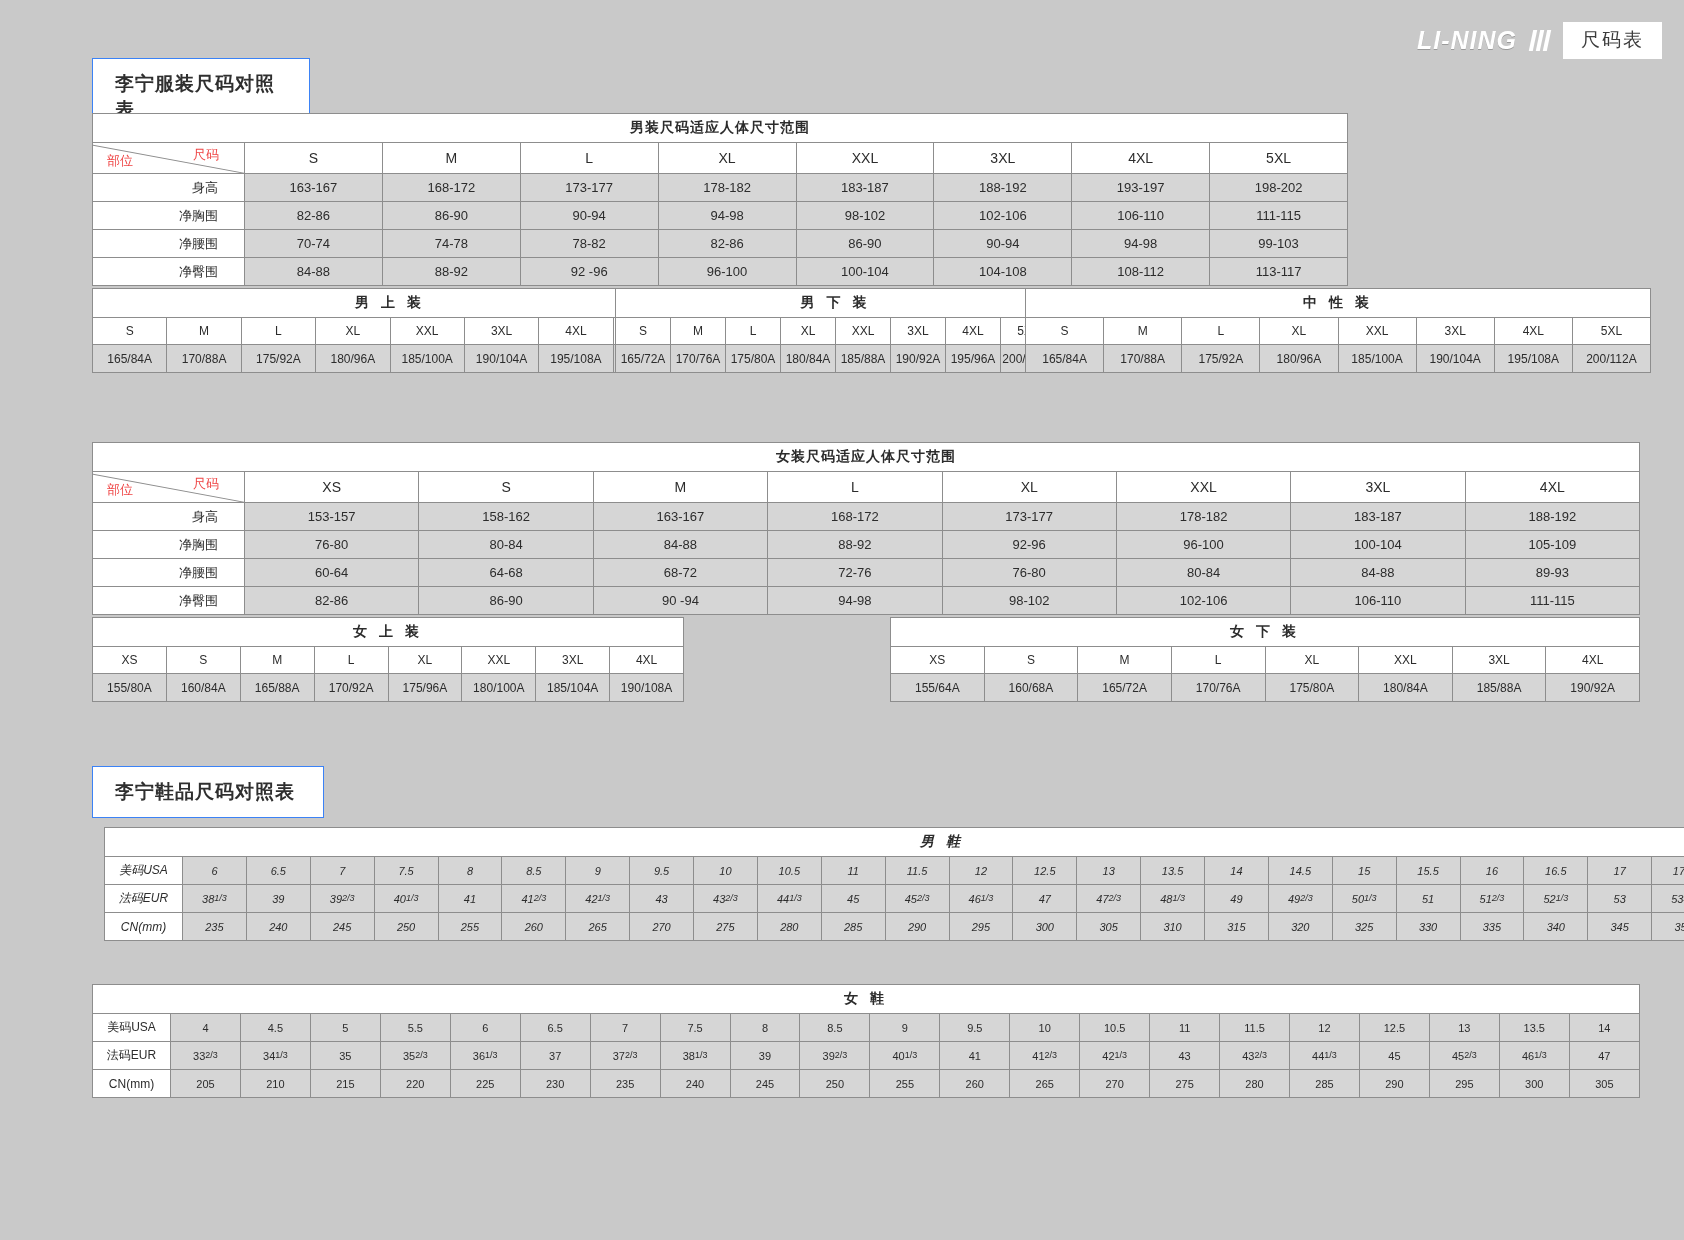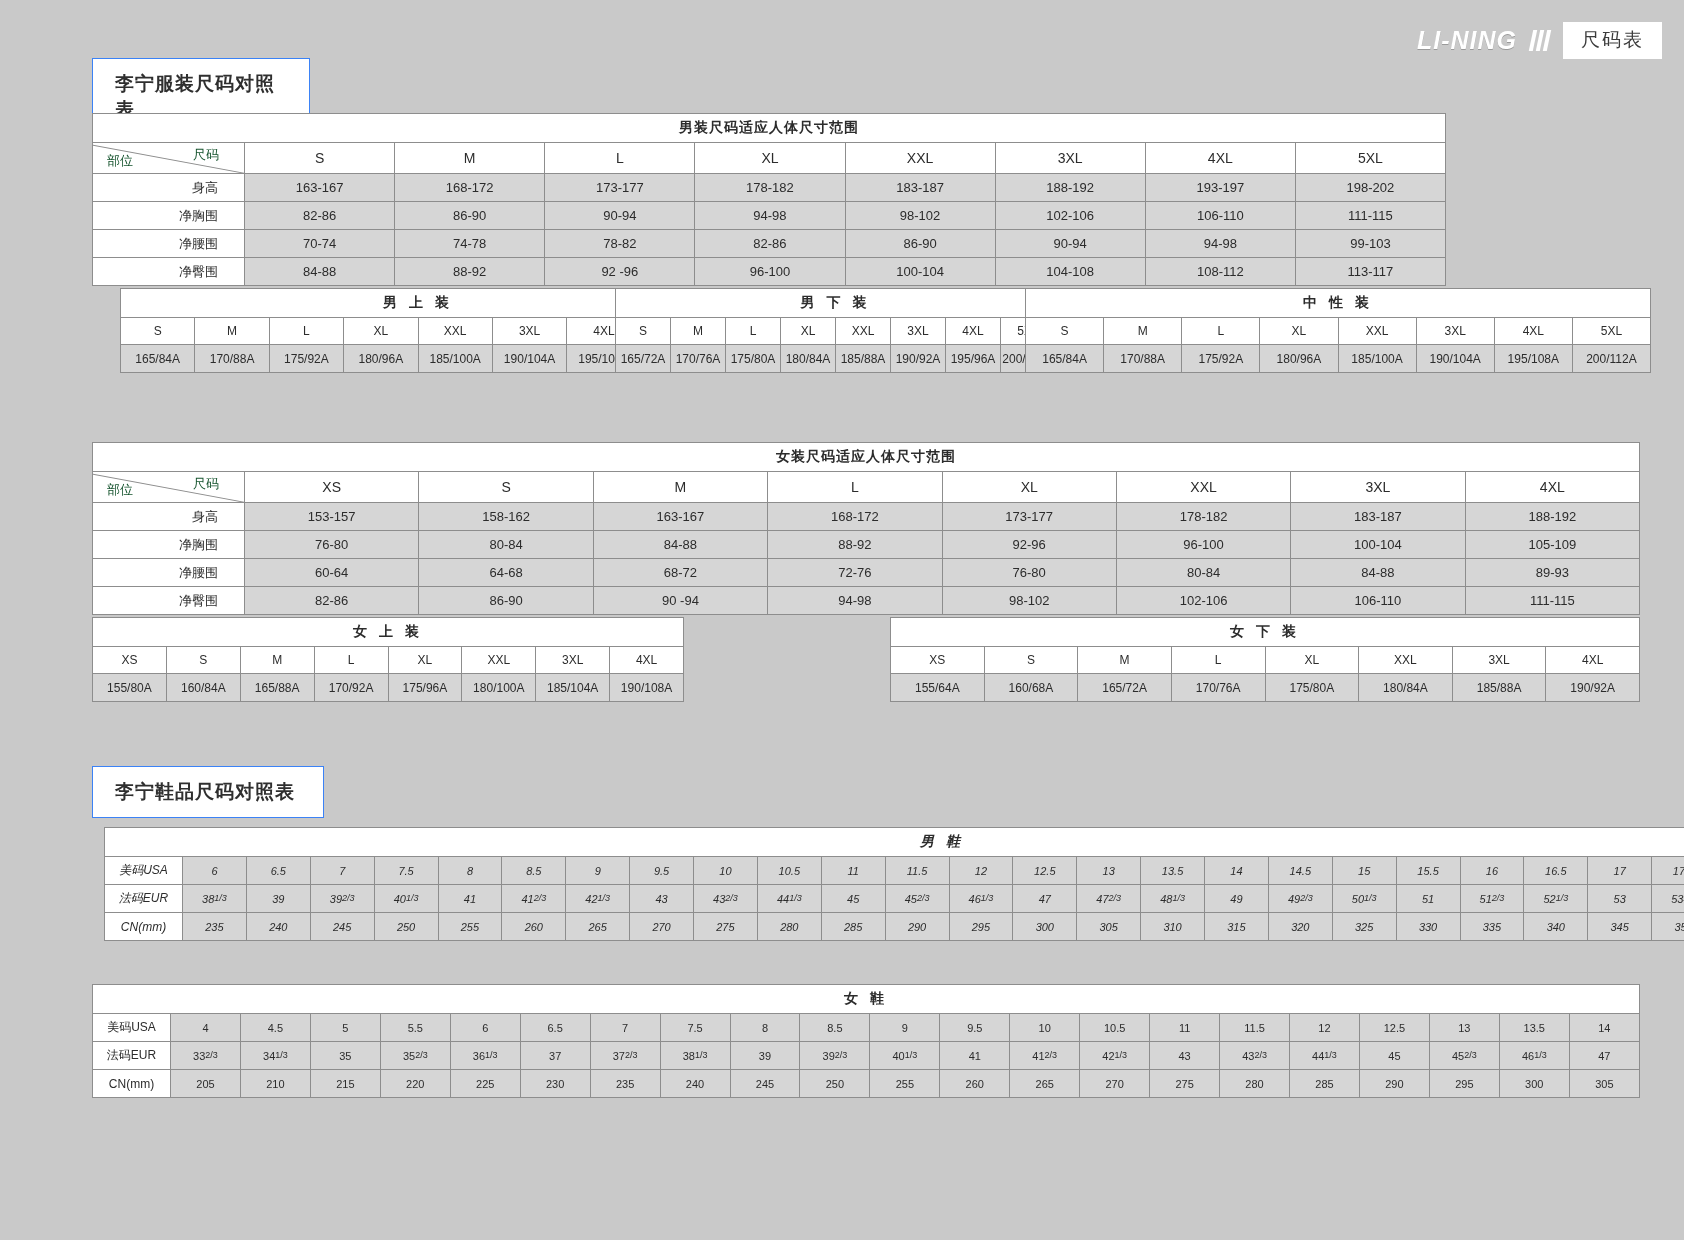--- a/index.html
+++ b/index.html
@@ -150,21 +150,21 @@
     top: 0;
     width: 118%;
     height: 1px;
     background: #8d8d8d;
     transform-origin: left top;
     transform: rotate(10.5deg);
   }
   .corner .c-part {
     position: absolute;
     font-size: 13px;
-    color: #14532d;
+    color: #ef4444;
   }
   .corner .c-left {
     left: 14px;
     bottom: 3px;
   }
   .corner .c-right {
     right: 25px;
     top: 3px;
   }
 
@@ -180,21 +180,21 @@
     <span class="brand-bars">
         <i></i>
         <i></i>
         <i></i>
       </span>
     <span class="brand-tag">尺码表</span>
   </div>
 
   <div class="section-title" style="left:92px; top:58px; width:218px;">李宁服装尺码对照表</div>
 
-  <table class="block" id="t-men-body" style="left:92px; top:113px; width:1354px;">
+  <table class="block" id="t-men-body" style="left:92px; top:113px; width:1256px;">
       <colgroup>
         <col style="width:152px">
         <col>
         <col>
         <col>
         <col>
         <col>
         <col>
         <col>
         <col>
@@ -258,21 +258,21 @@
           <td class="val">92 -96</td>
           <td class="val">96-100</td>
           <td class="val">100-104</td>
           <td class="val">104-108</td>
           <td class="val">108-112</td>
           <td class="val">113-117</td>
         </tr>
       </tbody>
     </table>
 
-  <table class="block" id="t-men-top" style="left:92px; top:288px; width:596px;margin-left:28px;">
+  <table class="block" id="t-men-top" style="left:92px; top:288px; width:596px;">
       <tbody>
         <tr>
           <td class="sub-caption" colspan="8">男 上 装</td>
         </tr>
         <tr>
           <td class="hdr small">S</td>
           <td class="hdr small">M</td>
           <td class="hdr small">L</td>
           <td class="hdr small">XL</td>
           <td class="hdr small">XXL</td>

